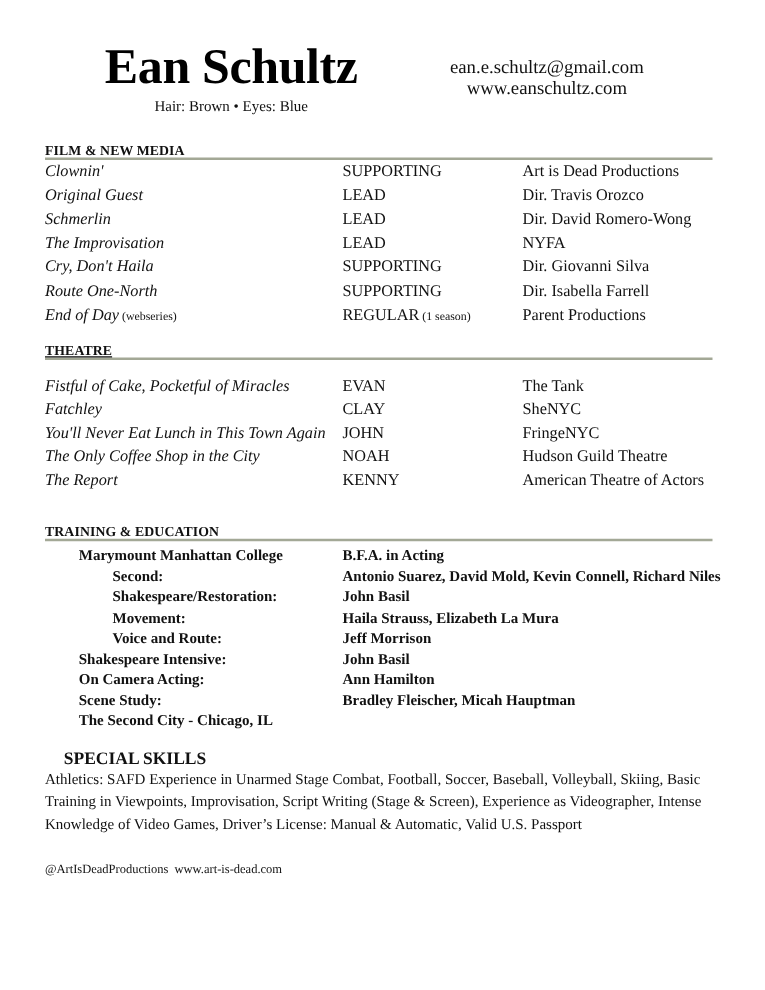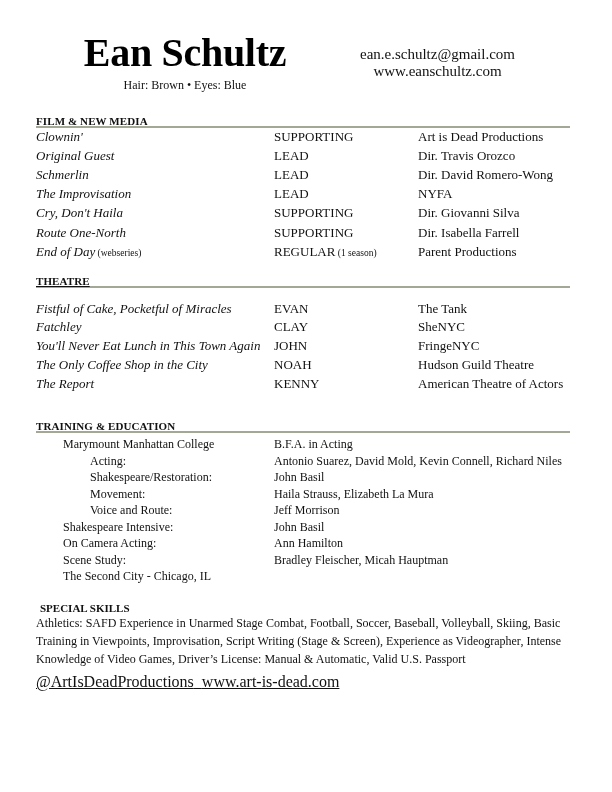--- a/index.html
+++ b/index.html
@@ -37,37 +37,37 @@
       font-size: 13px; line-height: 19px; white-space: nowrap;
     }
     .row .c1 { position: absolute; left: 0; font-style: italic; }
     .row .c2 { position: absolute; left: 238px; }
     .row .c3 { position: absolute; left: 382px; }
     .row .small { font-style: normal; font-size: 9.5px; }
     .row .small-n { font-size: 9.5px; }
 
     .trow {
       position: absolute; left: 36px; width: 540px; height: 16.5px;
-      font-size: 12px; line-height: 16.5px; white-space: nowrap;
+      font-size: 12px; line-height: 16.5px; white-space: nowrap; font-weight: bold;
     }
     .trow .t1 { position: absolute; }
     .trow .t2 { position: absolute; left: 238px; }
 
     .skills-head {
-      position: absolute; left: 40px; top: 602px;
-      font-weight: bold; font-size: 11px; line-height: 12px;
+      position: absolute; left: 51px; top: 602px;
+      font-weight: bold; font-size: 14px; line-height: 12px;
     }
     .skills-body {
       position: absolute; left: 36px; top: 614px; width: 545px;
       font-size: 12px; line-height: 18px;
     }
     .skills-body div { white-space: nowrap; height: 18px; }
     .links {
-      position: absolute; left: 36px; top: 673px;
-      font-size: 16px; line-height: 18px; white-space: pre; text-decoration: underline;
+      position: absolute; left: 36px; top: 687px;
+      font-size: 10px; line-height: 18px; white-space: pre;
     }
   </style>
 </head>
 <body>
 
 <div class="page">
 
   <div class="name">Ean Schultz</div>
   <div class="attrs">Hair: Brown • Eyes: Blue</div>
   <div class="contact">
@@ -141,21 +141,21 @@
     <span class="c3">American Theatre of Actors</span>
   </div>
 
   <div class="section-head" style="top:421px;">TRAINING &amp; EDUCATION</div>
 
   <div class="trow" style="top:436px;">
     <span class="t1" style="left:27px;">Marymount Manhattan College</span>
     <span class="t2">B.F.A. in Acting</span>
   </div>
   <div class="trow" style="top:452.5px;">
-    <span class="t1" style="left:54px;">Acting:</span>
+    <span class="t1" style="left:54px;">Second:</span>
     <span class="t2">Antonio Suarez, David Mold, Kevin Connell, Richard Niles</span>
   </div>
   <div class="trow" style="top:469px;">
     <span class="t1" style="left:54px;">Shakespeare/Restoration:</span>
     <span class="t2">John Basil</span>
   </div>
   <div class="trow" style="top:485.5px;">
     <span class="t1" style="left:54px;">Movement:</span>
     <span class="t2">Haila Strauss, Elizabeth La Mura</span>
   </div>

